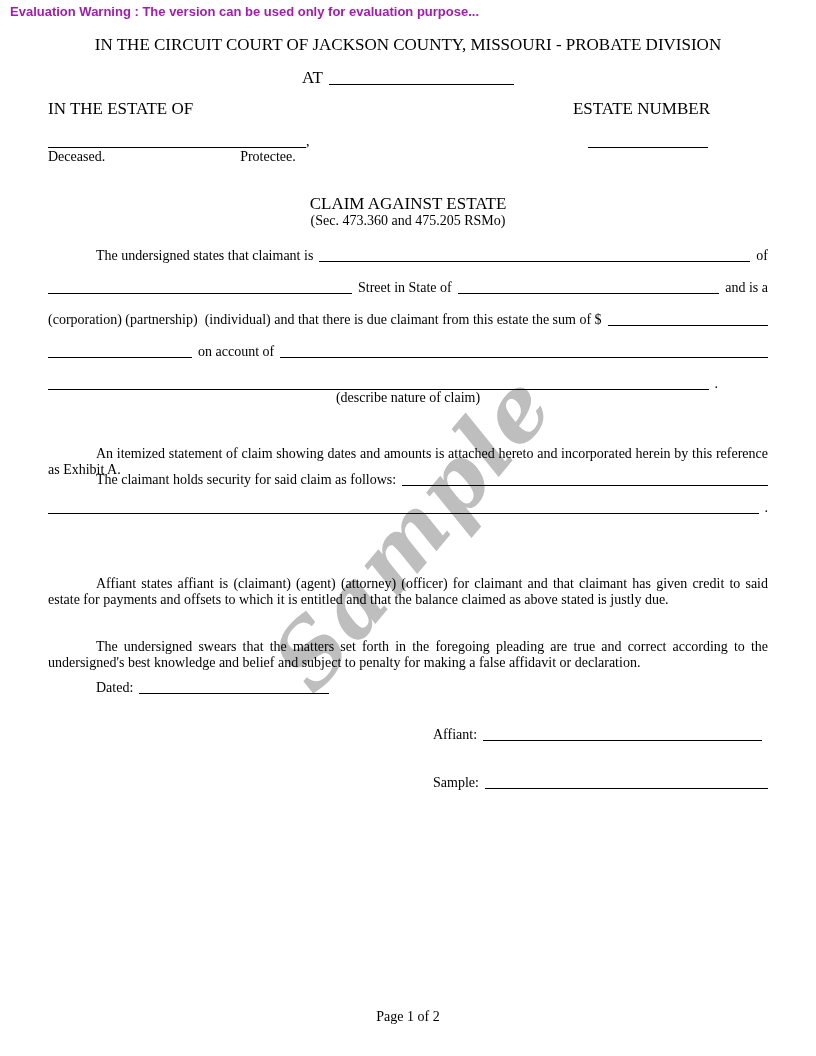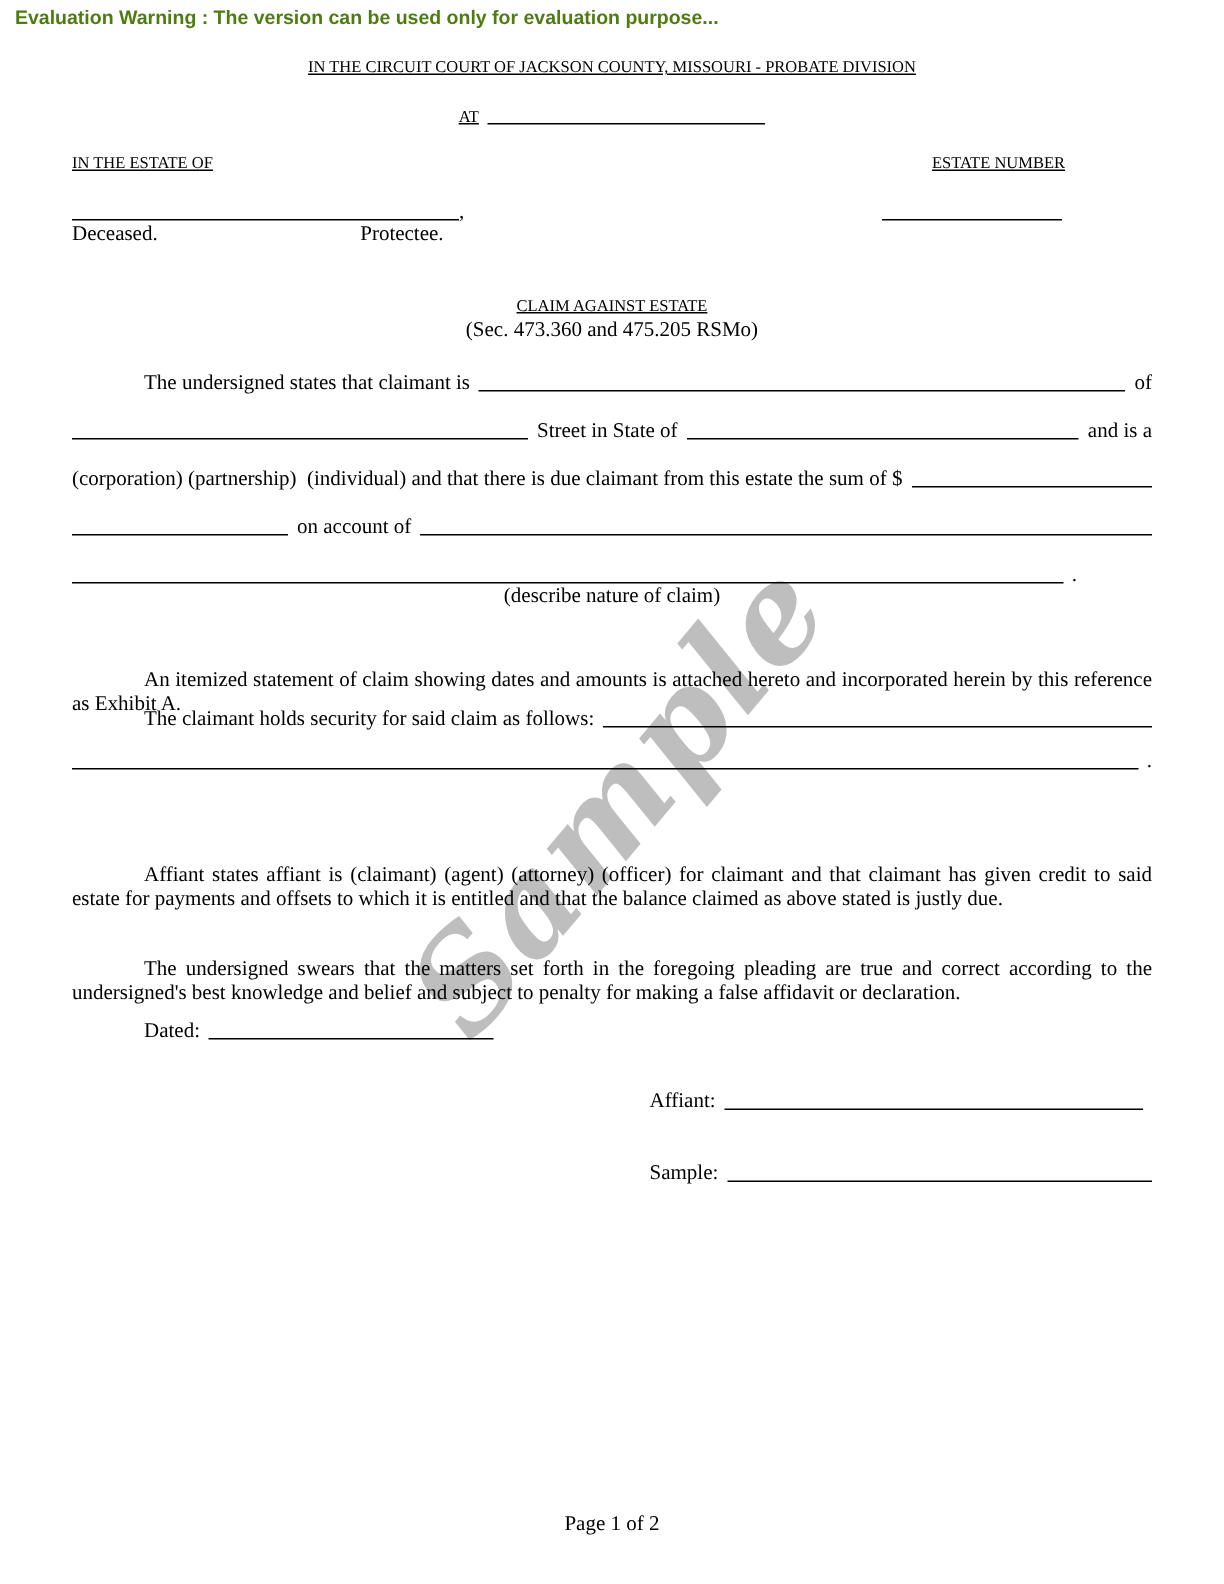--- a/index.html
+++ b/index.html
@@ -13,21 +13,21 @@
     font-family: "Liberation Serif", "DejaVu Serif", serif;
     font-size: 14px;
     color: #000000;
   }
   .warning {
     position: absolute;
     top: 4px; left: 10px;
     font-family: "Liberation Sans", "DejaVu Sans", sans-serif;
     font-size: 13px;
     font-weight: 600;
-    color: #4d7c0f;
+    color: #a21caf;
     white-space: nowrap;
   }
   .watermark {
     position: absolute;
     left: 412px; top: 532px;
     transform: translate(-50%, -50%) rotate(-50deg);
     font-family: "DejaVu Serif", "Liberation Serif", serif;
     font-weight: bold;
     font-style: italic;
     font-size: 88px;
@@ -74,21 +74,21 @@
   }
   .fill-fixed {
     flex: 0 0 auto;
     border-bottom: 1px solid #000;
     transform: translateY(2px);
   }
   .spacer { flex: 0 0 auto; }
   .gap { flex: 1 1 auto; }
   .ml { margin-left: 6px; }
   .mr { margin-right: 6px; }
-  .hd { font-size: 11px; text-decoration: underline; }
+  .hd { font-size: 17px; }
   .w185 { width: 185px; }
   .w258 { width: 258px; }
   .w120 { width: 120px; }
   .w144 { width: 144px; }
   .w190 { width: 190px; }
   .w304 { width: 304px; }
   .sp48 { width: 48px; }
   .sp135 { display: inline-block; width: 135px; }
   .sp385 { width: 385px; }
   .sp50 { width: 50px; }

